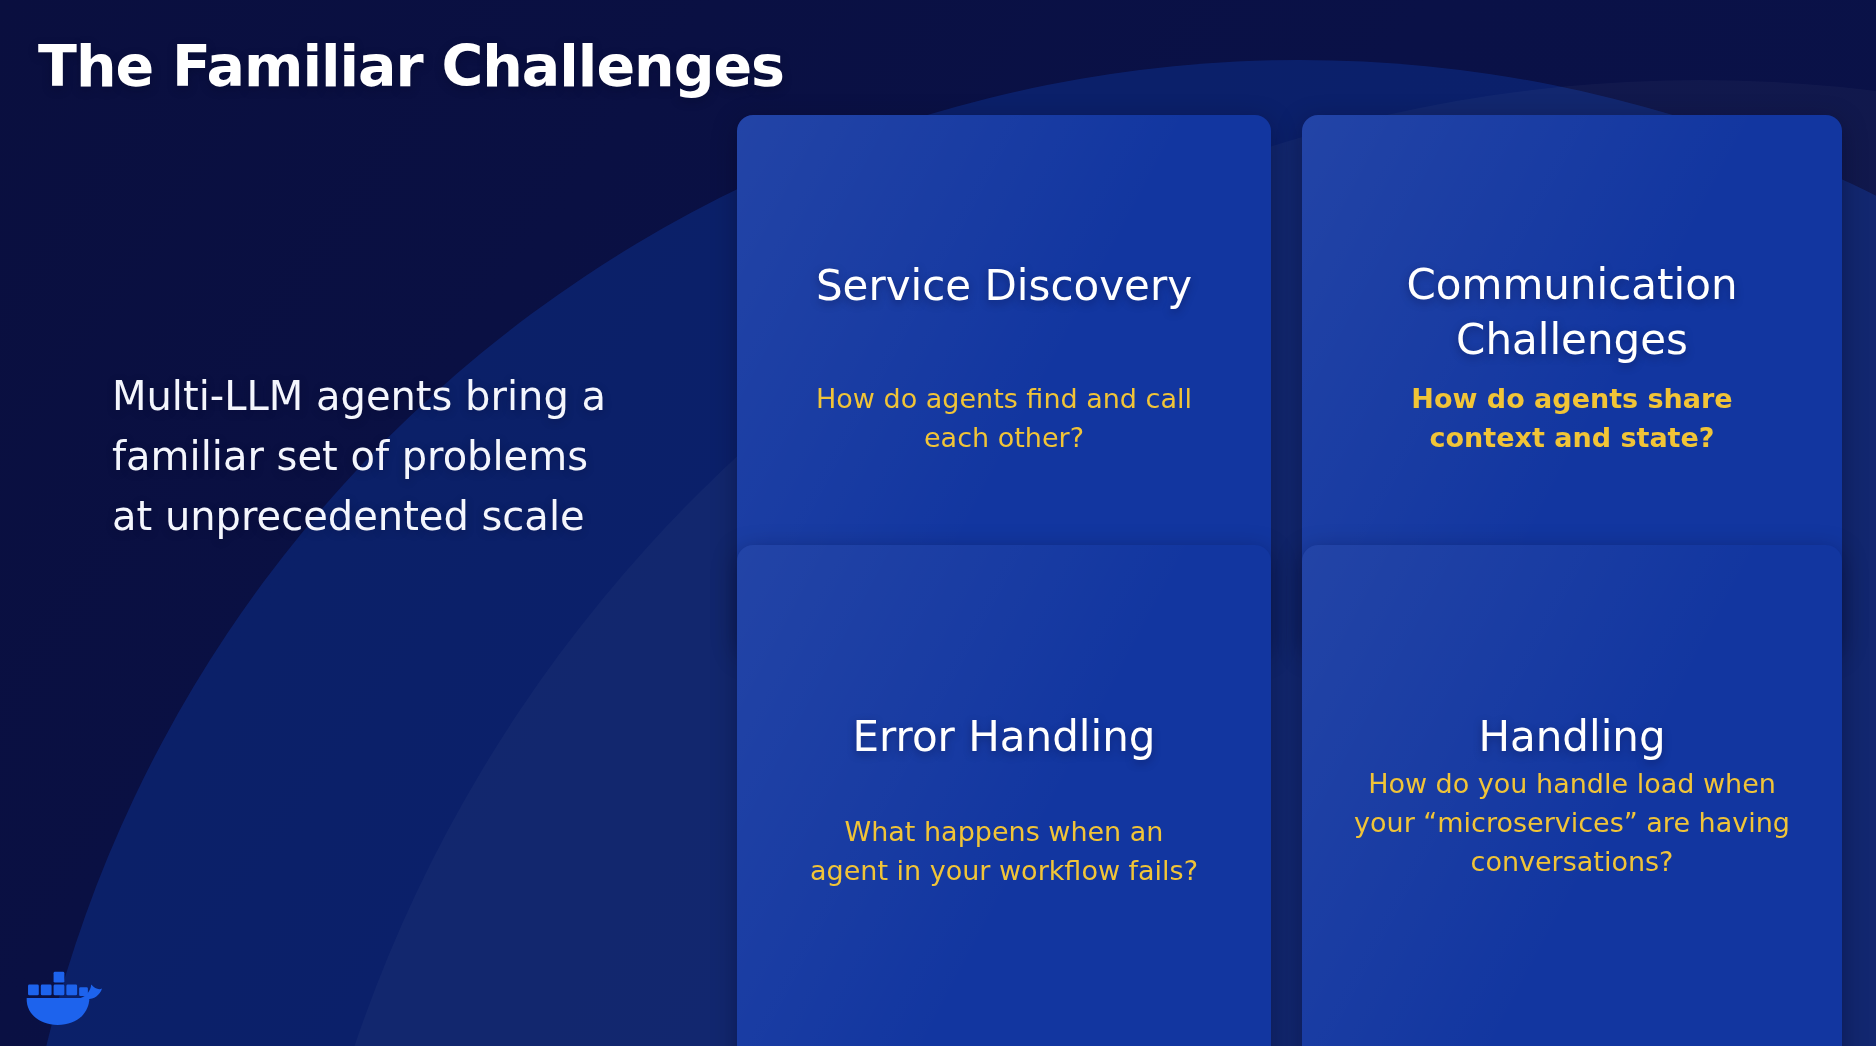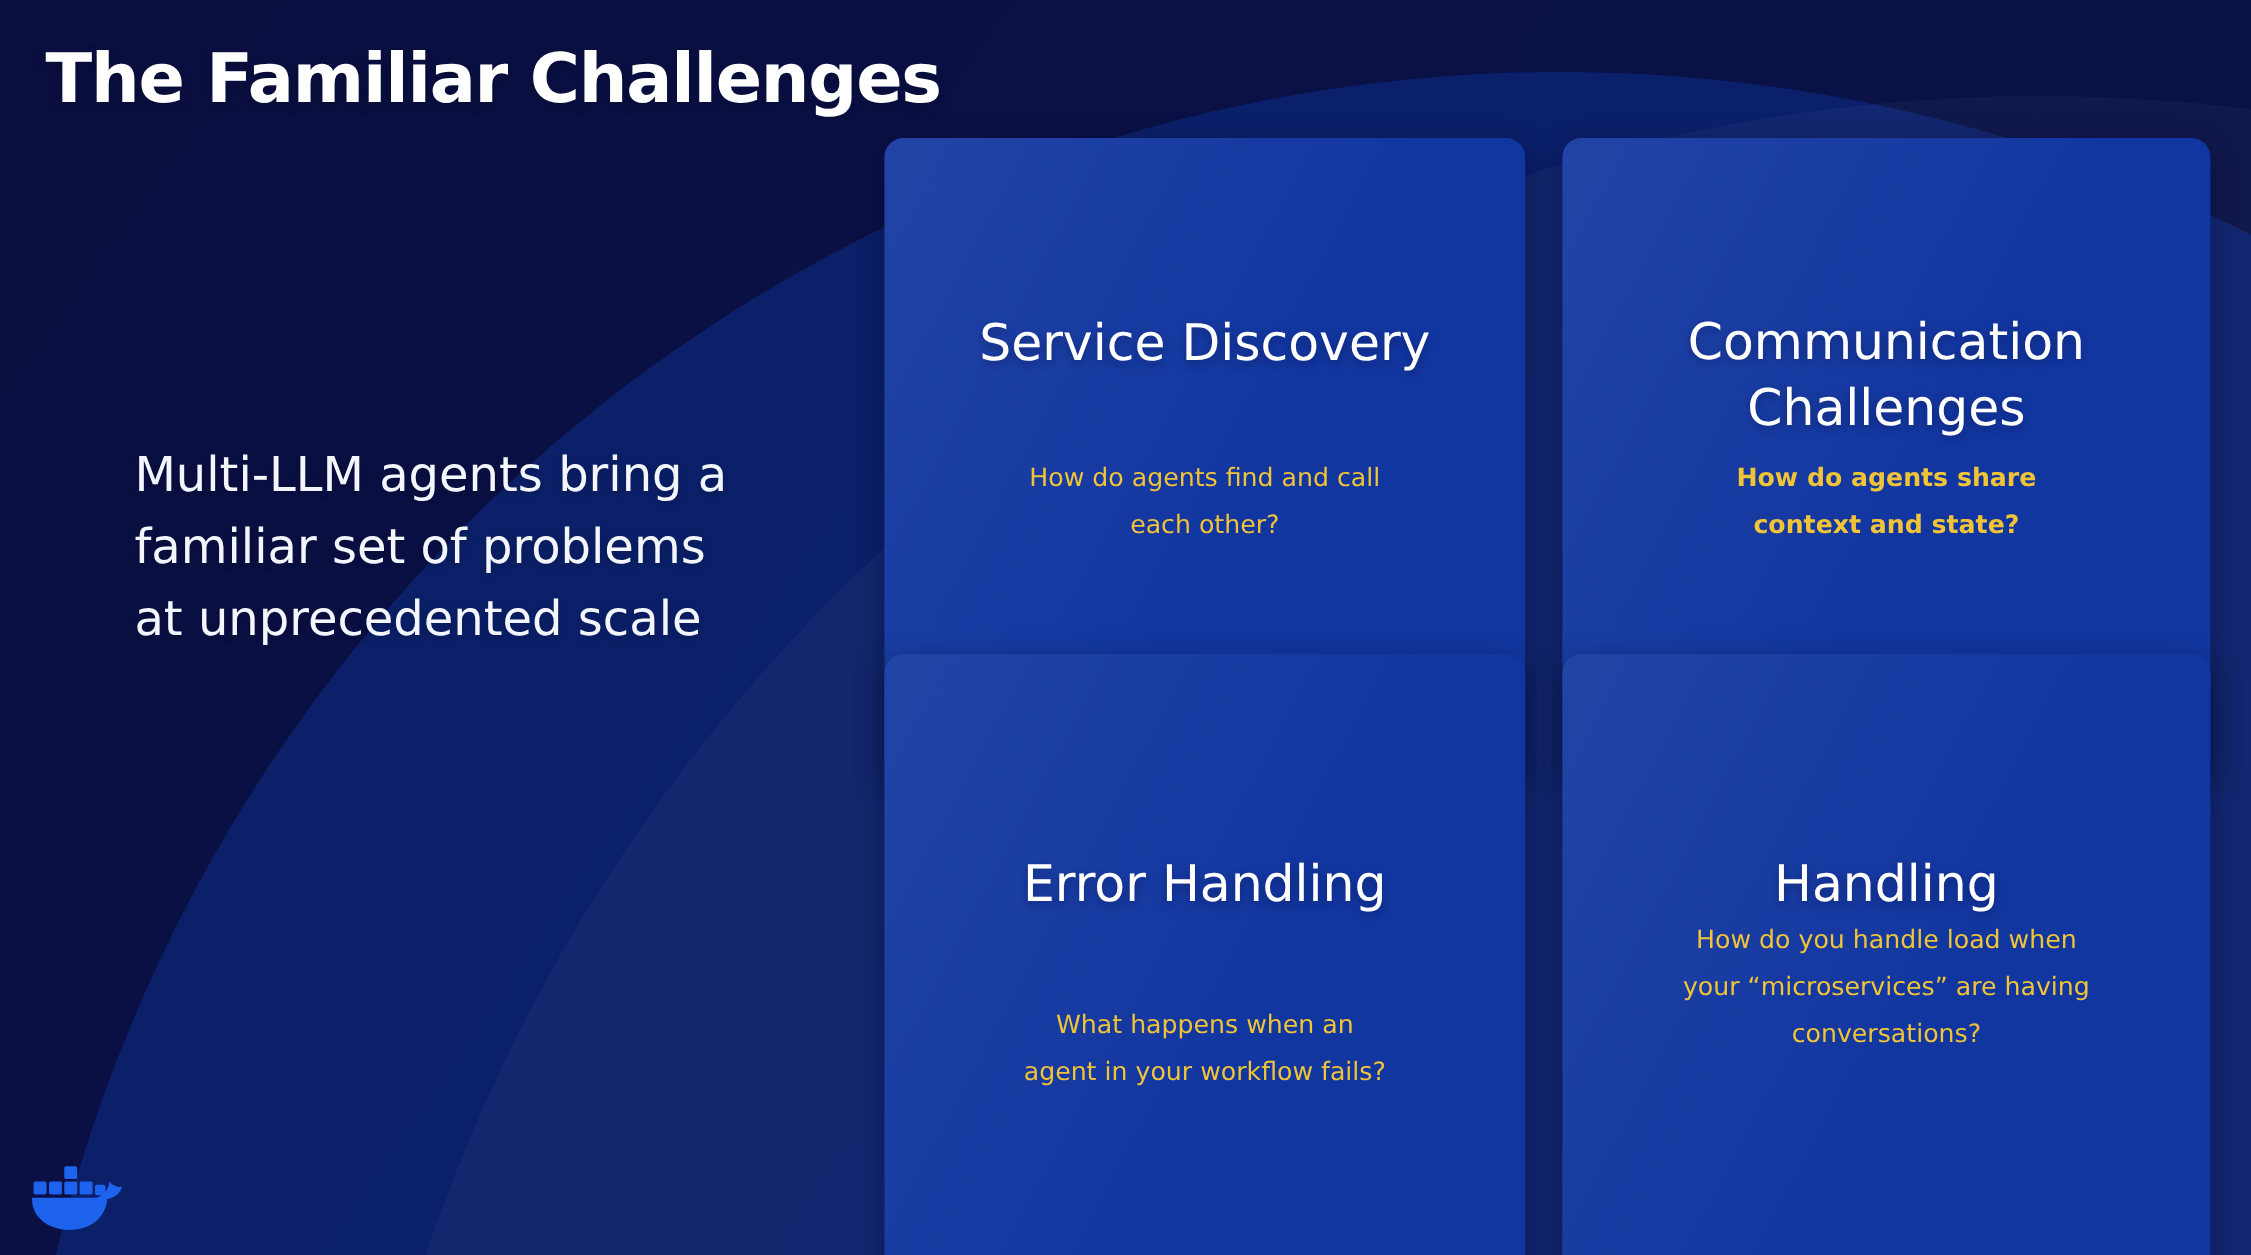--- a/index.html
+++ b/index.html
@@ -89,29 +89,29 @@
     position: relative;
     font-size: 42px;
     line-height: 55px;
     font-weight: 400;
     color: #ffffff;
     max-width: 470px;
     text-shadow: 0 3px 8px rgba(5, 10, 40, 0.35);
   }
   .card-question {
     position: relative;
-    font-size: 21px;
+    font-size: 27px;
     line-height: 39px;
     font-weight: 400;
     color: #f1c437;
     white-space: pre-line;
   }
   #card-1 .card-question { margin-top: 66px; }
   #card-2 .card-question { margin-top: 12px; font-weight: bold; }
-  #card-3 .card-question { margin-top: 71px; }
+  #card-3 .card-question { margin-top: 48px; }
   #card-4 .card-question { }
 
   
   .logo {
     position: absolute;
     left: 24px; top: 956px;
     width: 78px; height: 76px;
   }
   .logo svg { width: 100%; height: 100%; display: block; }
 </style>

